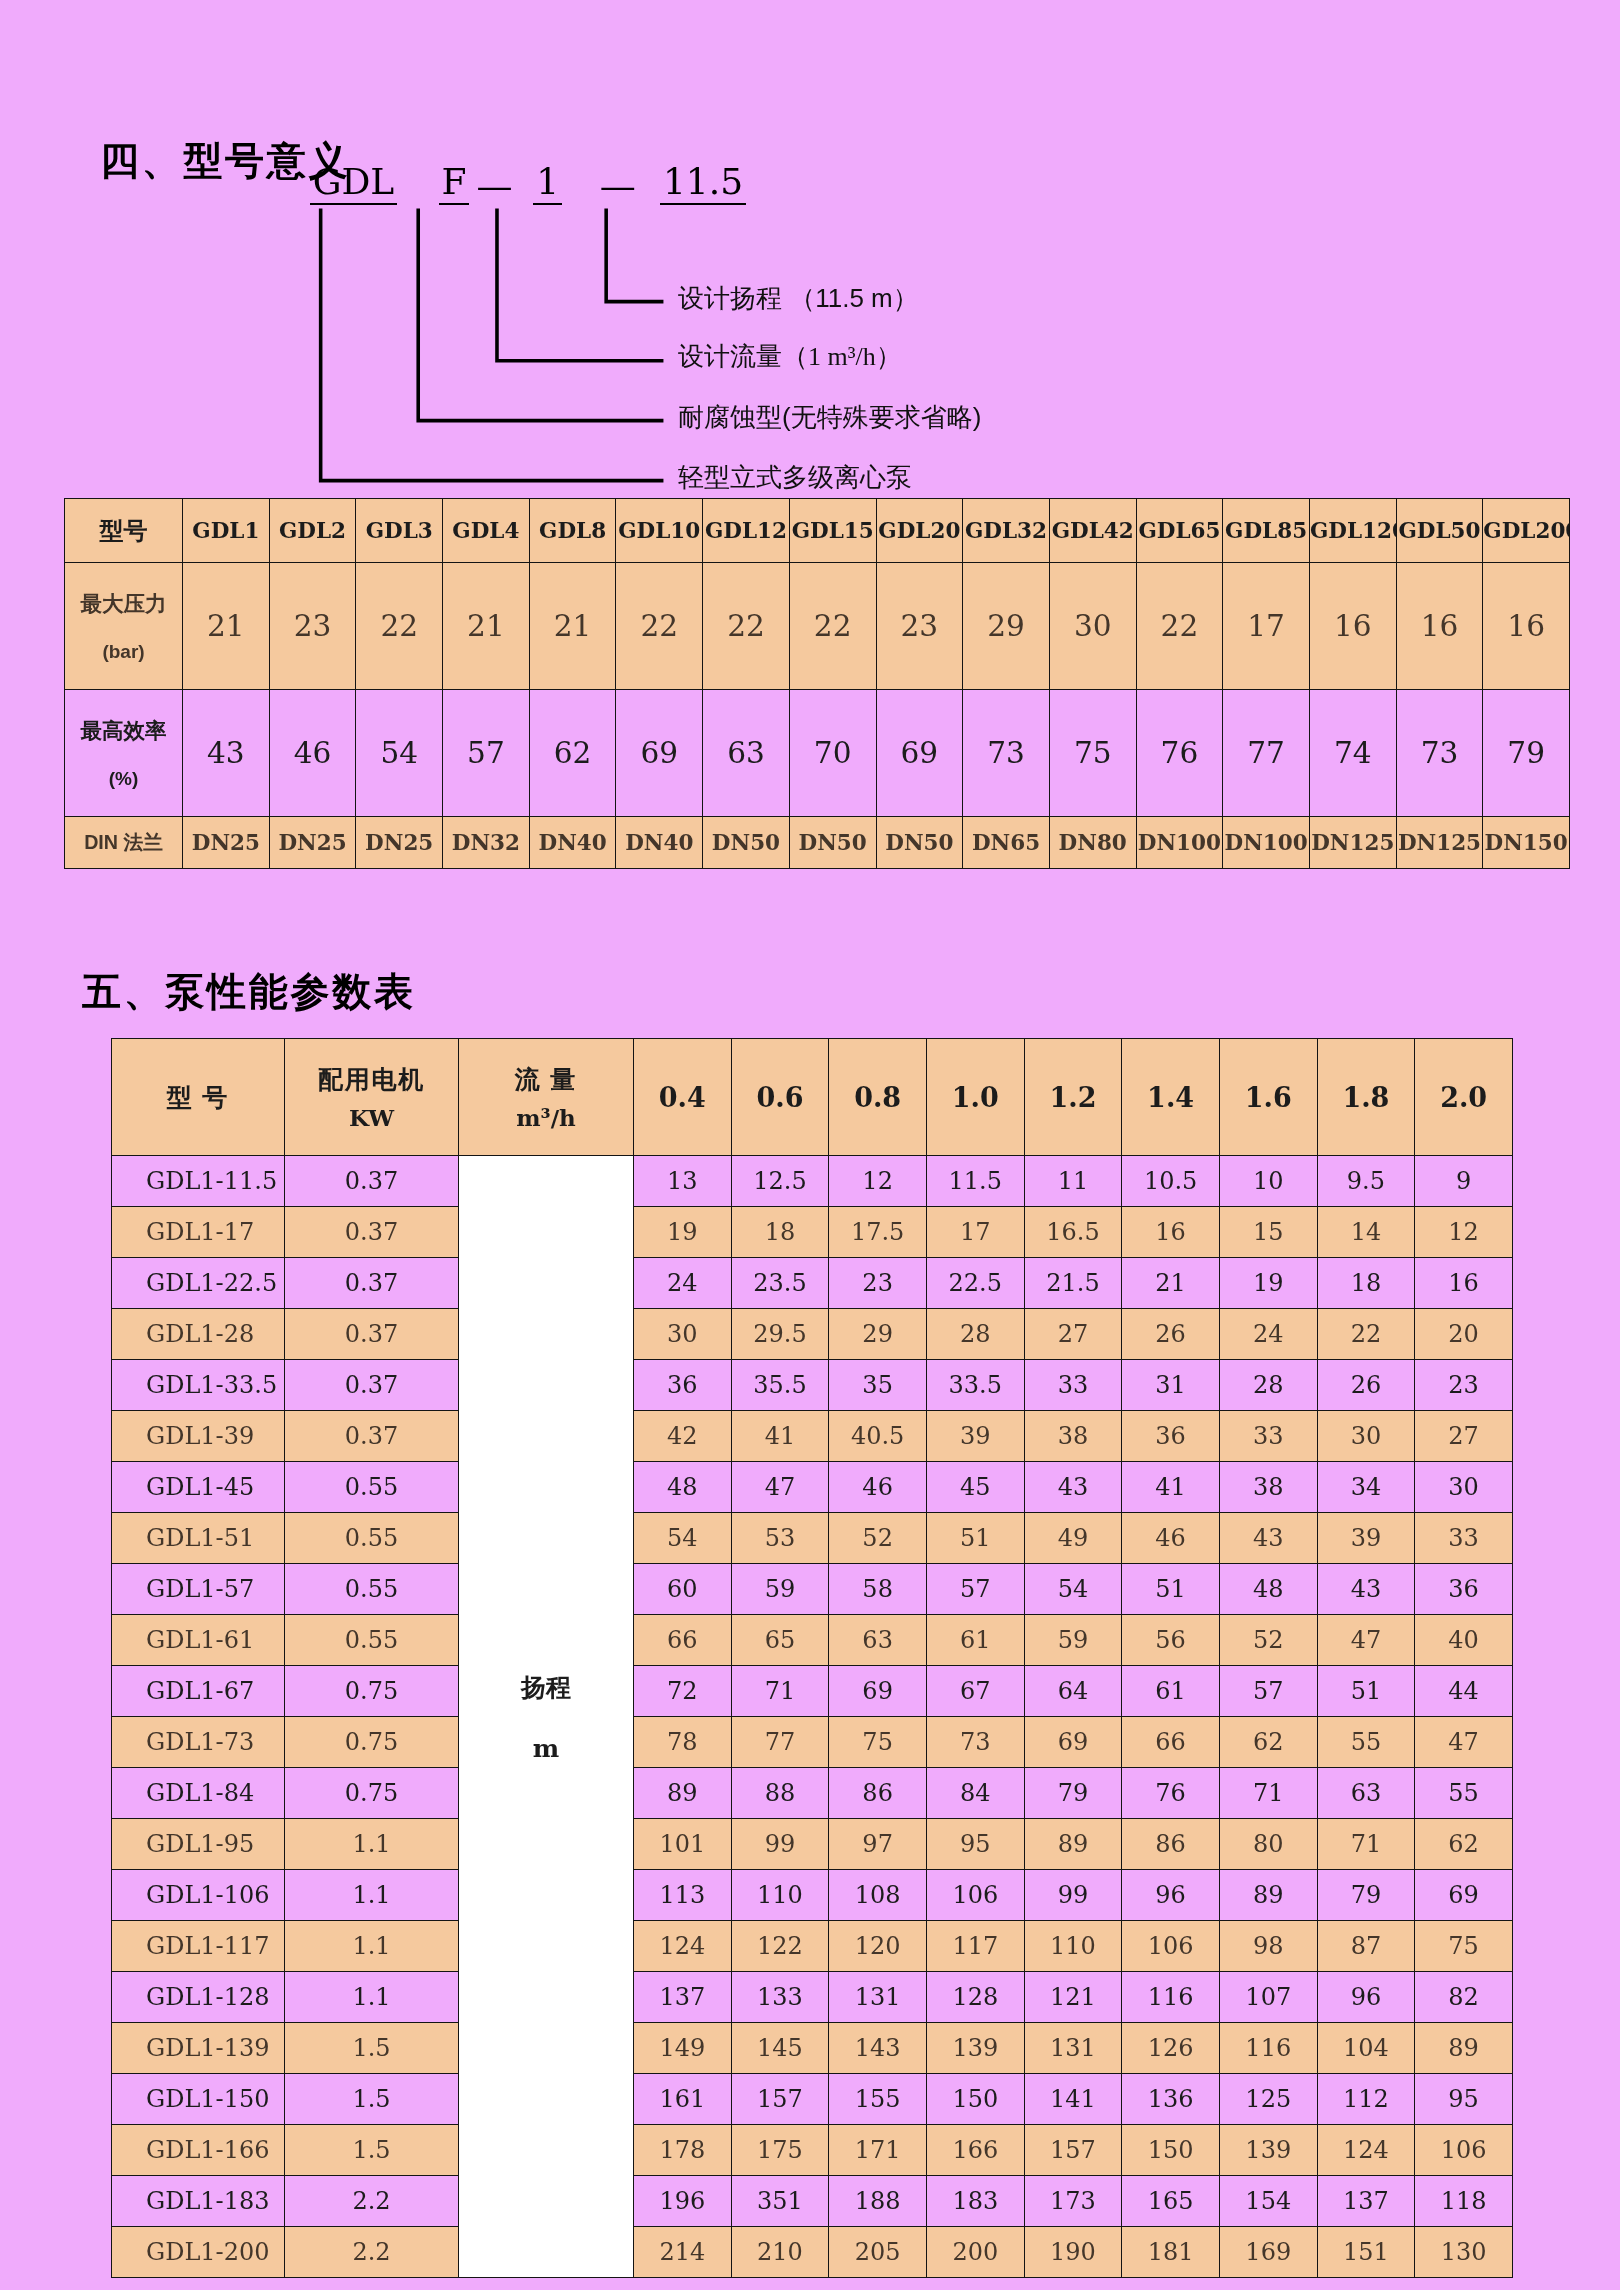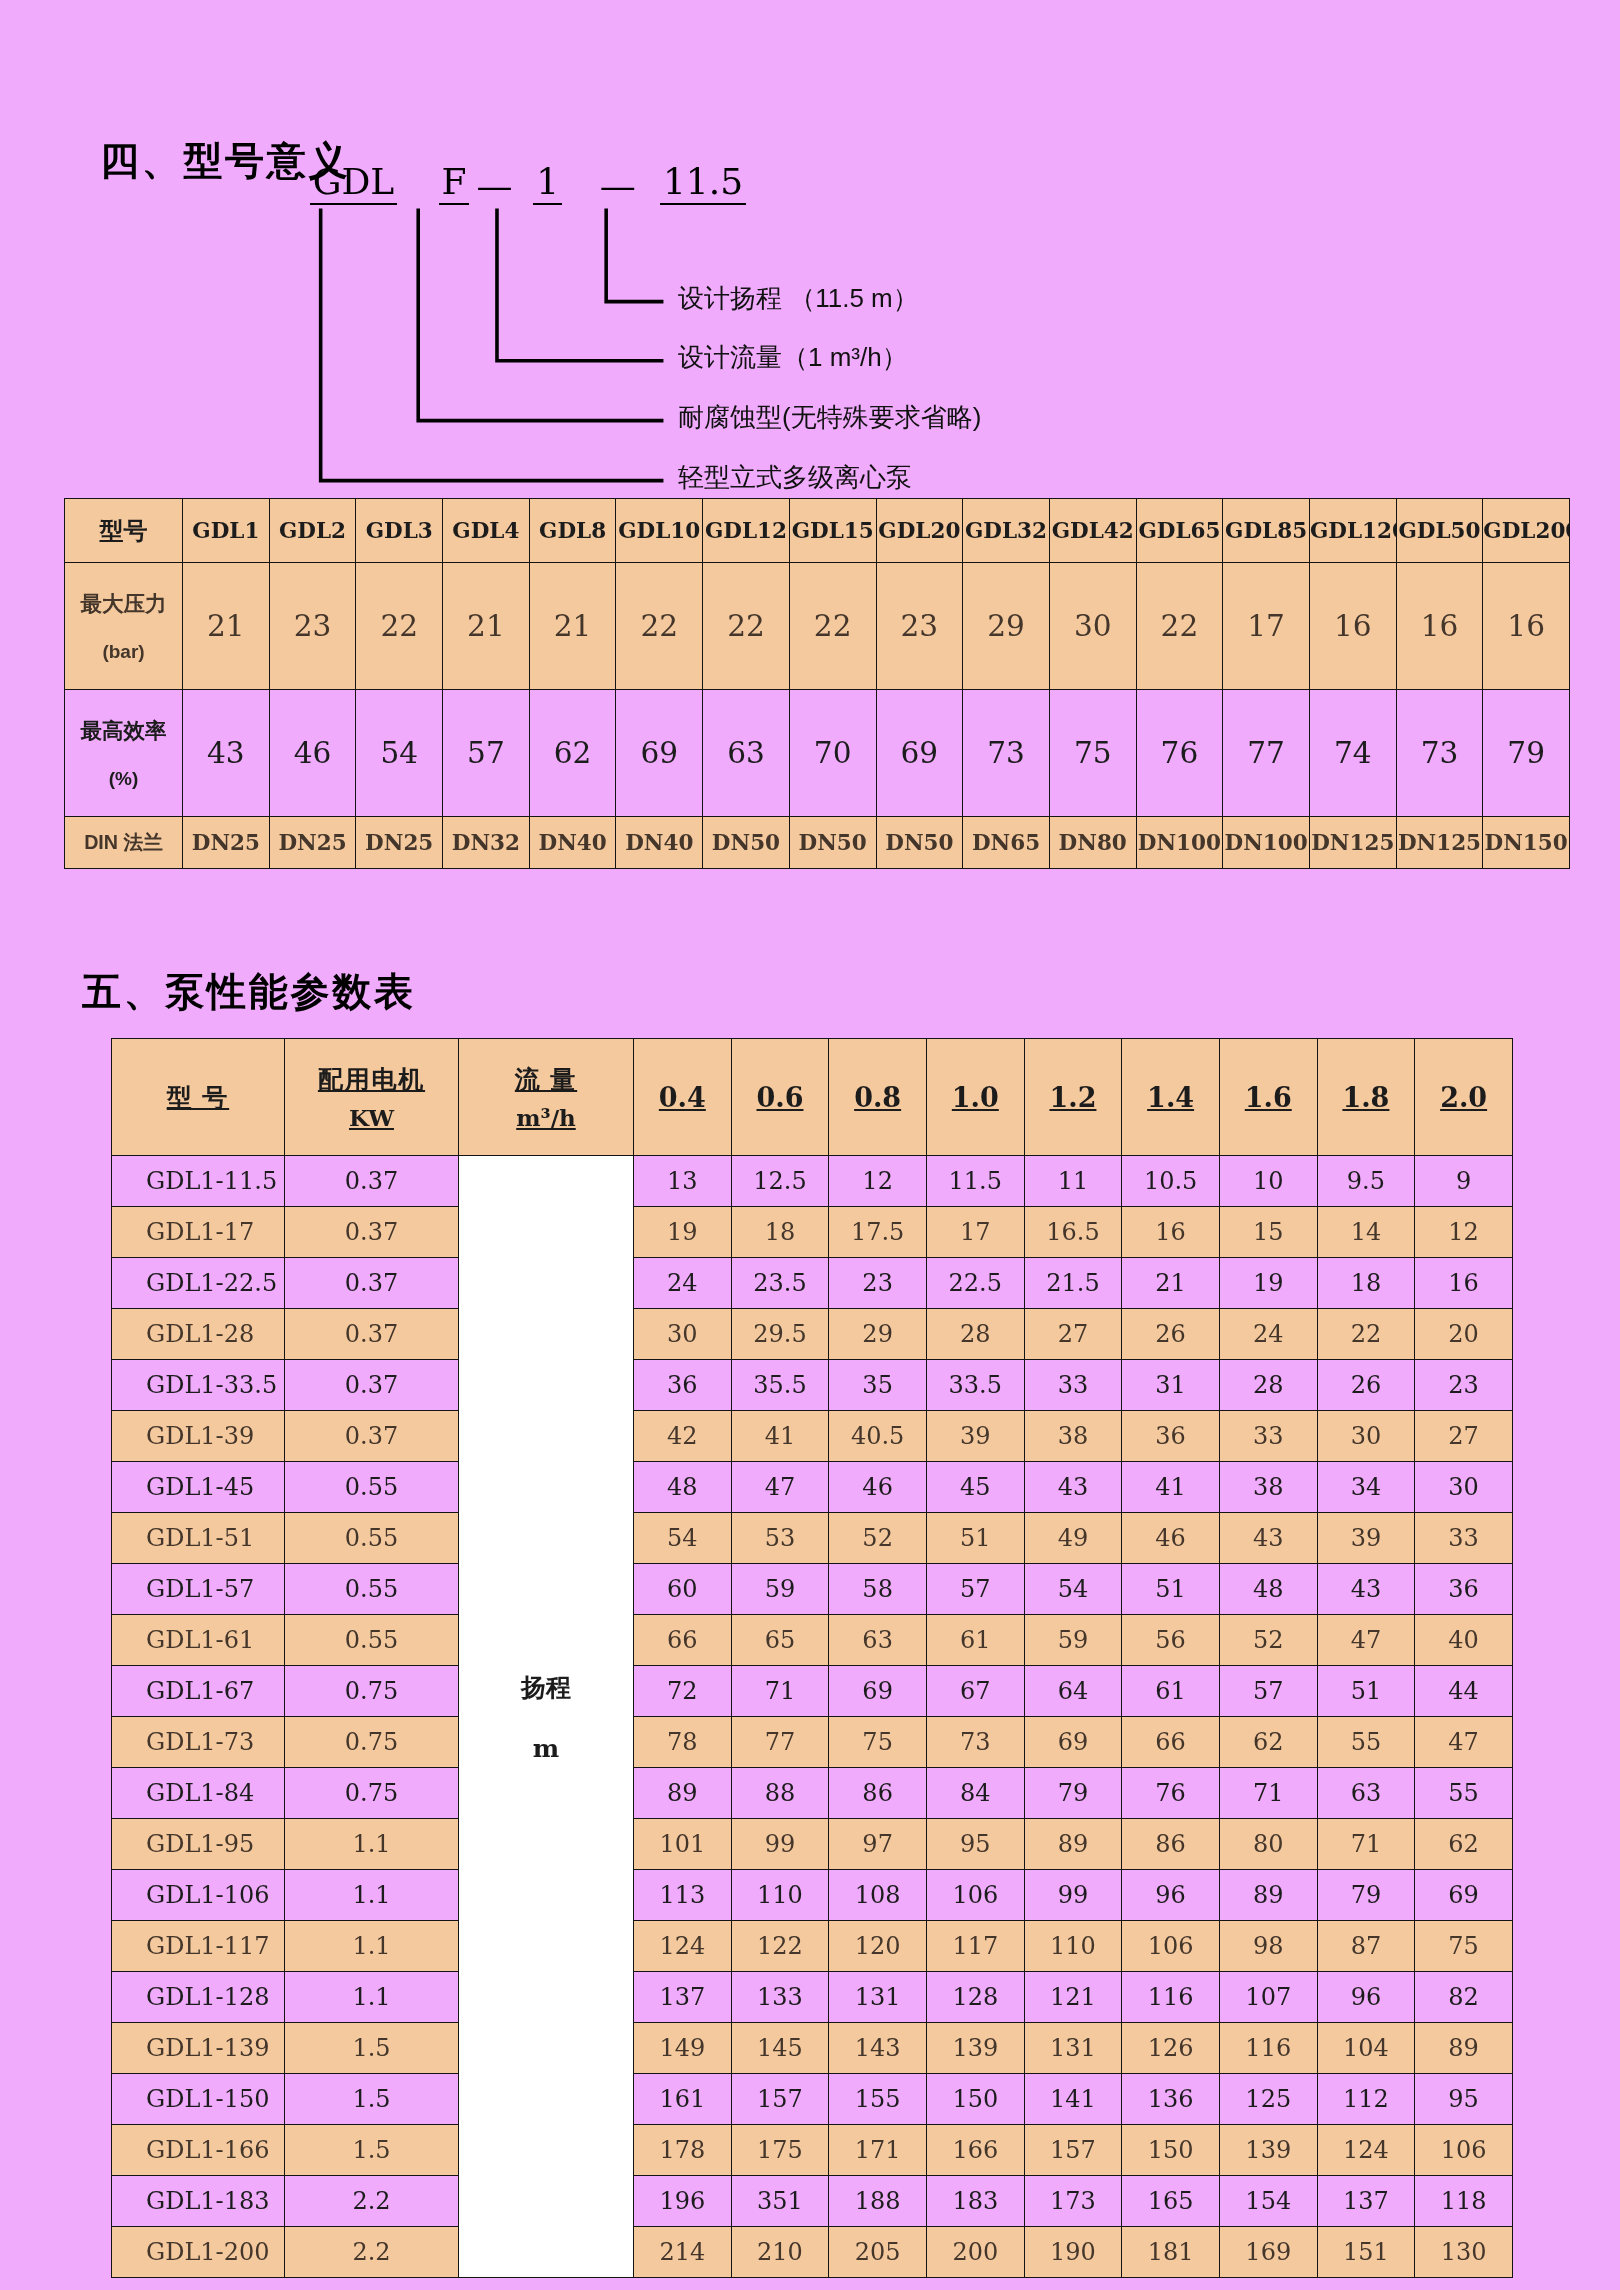--- a/index.html
+++ b/index.html
@@ -40,21 +40,21 @@
   #spec-table tbody tr{height:127px;}
   #spec-table tbody tr.thin{height:52px;}
   #spec-table tbody td{font-family:"DejaVu Serif","Liberation Serif",serif;font-size:29.6px;}
   #spec-table tbody tr.thin td{font-size:21.5px;font-weight:bold;}
   #spec-table .rowhead .lbl{font-size:21.5px;font-weight:bold;font-family:"Liberation Sans",sans-serif;}
   #spec-table .rowhead .unit{font-size:19px;font-weight:bold;margin-top:23px;font-family:"Liberation Sans",sans-serif;}
   #spec-table tr.thin .rowhead .lbl{font-size:19.7px;}
 
   
   #perf-table{position:absolute;left:111px;top:1038px;width:1402px;border:1.8px solid #141414;}
-  #perf-table thead tr{height:117px;text-decoration:underline;}
+  #perf-table thead tr{height:117px;}
   #perf-table tbody tr{height:51px;}
   #perf-table th{background:#F5C99E;}
   #perf-table th .cn{font-size:25px;font-weight:bold;font-family:"Liberation Sans",sans-serif;letter-spacing:1.8px;}
   #perf-table th .sub{font-size:23px;font-weight:bold;margin-top:7.2px;font-family:"DejaVu Serif","Liberation Serif",serif;}
   #perf-table th.flow{font-size:27px;font-weight:bold;font-family:"DejaVu Serif","Liberation Serif",serif;margin-top:20px;}
   #perf-table td{font-family:"DejaVu Serif","Liberation Serif",serif;font-size:24px;}
   #perf-table td.model{text-align:left;padding-left:34px;}
   #perf-table td.headcol{background:#ffffff;color:#1c1c1c;}
   #perf-table td.headcol .cn{font-size:25px;font-weight:bold;font-family:"Liberation Sans",sans-serif;}
   #perf-table td.headcol .m{font-size:25px;font-weight:bold;margin-top:30px;font-family:"DejaVu Serif","Liberation Serif",serif;}
@@ -77,21 +77,21 @@
 
   <svg id="diagram-svg" width="985" height="537" viewBox="0 0 1100 600">
     <polyline points="358,233 358,537 741,537" fill="none" stroke="#000" stroke-width="4"></polyline>
     <polyline points="467,233 467,470 741,470" fill="none" stroke="#000" stroke-width="4"></polyline>
     <polyline points="555,233 555,403 741,403" fill="none" stroke="#000" stroke-width="4"></polyline>
     <polyline points="677,233 677,337 741,337" fill="none" stroke="#000" stroke-width="4"></polyline>
   </svg>
 
   <div id="diagram-labels">
       <div class="code-label" style="top: 282px;">设计扬程 （11.5 m）</div>
-      <div class="code-label" style="top: 341px;">设计流量（1 m³/h）</div>
+      <div class="code-label" style="top: 341px; font-family: Liberation Serif, serif;">设计流量（1 m³/h）</div>
       <div class="code-label" style="top: 401px;">耐腐蚀型(无特殊要求省略)</div>
       <div class="code-label" style="top: 461px;">轻型立式多级离心泵</div>
     </div>
 
   <table id="spec-table">
     <colgroup>
         <col style="width:118px;">
       </colgroup>
     <thead>
         <tr>

